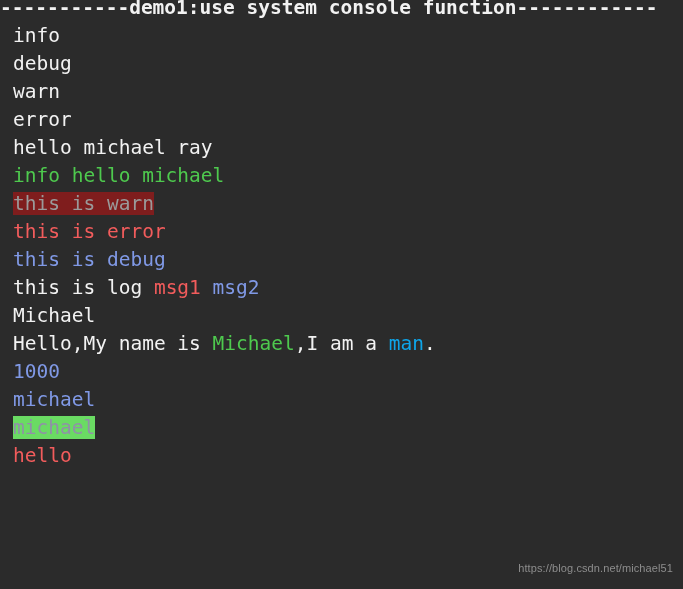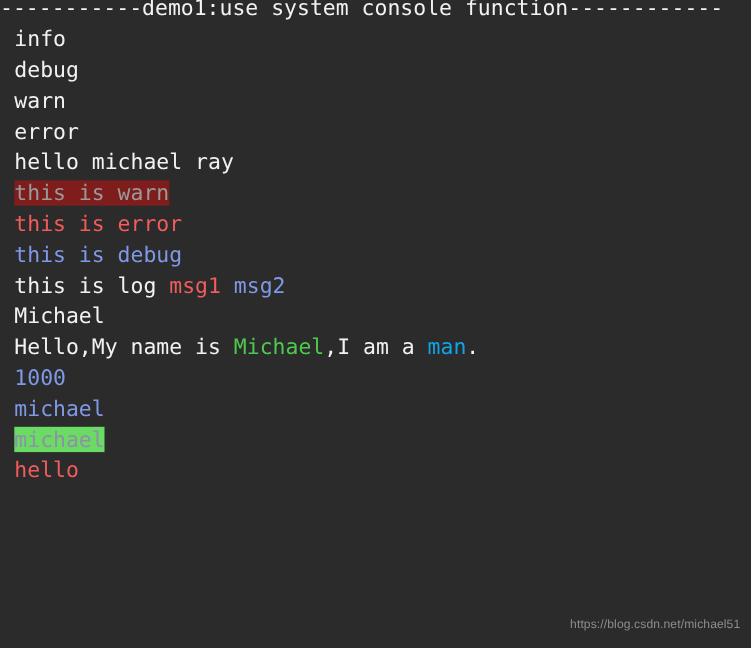--- a/index.html
+++ b/index.html
@@ -35,20 +35,21 @@
     color: #f2f2f2;
   }
   .line.body {
     padding-left: 13px;
   }
   
   #line-0 {
     height: 22px;
     line-height: 16px;
     overflow: hidden;
+    font-weight: bold;
   }
   .seg { white-space: pre; }
   .c-white   { color: #f2f2f2; }
   .c-green   { color: #4ec94e; }
   .c-red     { color: #f25c5c; }
   .c-blue    { color: #8099e6; }
   .c-olive   { color: #0ea5e9; }
   .bg-brown  { background: #7f1d1d; color: #9a9a9a; }
   .bg-green  { background: #6adb63; color: #9090a8; }
   .watermark {
@@ -65,20 +66,21 @@
 <body>
 
 <div id="console">
   <div id="lines-container">
       <div class="line header" id="line-0"><span class="seg c-white">-----------demo1:use system console function------------</span></div>
       <div class="line body" id="line-1"><span class="seg c-white">info</span></div>
       <div class="line body" id="line-2"><span class="seg c-white">debug</span></div>
       <div class="line body" id="line-3"><span class="seg c-white">warn</span></div>
       <div class="line body" id="line-4"><span class="seg c-white">error</span></div>
       <div class="line body" id="line-5"><span class="seg c-white">hello michael ray</span></div>
+      <div class="line body" id="line-7"><span class="seg c-green">info hello michael</span></div>
       <div class="line body" id="line-8"><span class="seg bg-brown">this is warn</span></div>
       <div class="line body" id="line-9"><span class="seg c-red">this is error</span></div>
       <div class="line body" id="line-10"><span class="seg c-blue">this is debug</span></div>
       <div class="line body" id="line-11"><span class="seg c-white">this is log </span><span class="seg c-red">msg1 </span><span class="seg c-blue">msg2</span></div>
       <div class="line body" id="line-14"><span class="seg c-white">Michael</span></div>
       <div class="line body" id="line-15"><span class="seg c-white">Hello,My name is </span><span class="seg c-green">Michael</span><span class="seg c-white">,I am a </span><span class="seg c-olive">man</span><span class="seg c-white">.</span></div>
       <div class="line body" id="line-16"><span class="seg c-blue">1000</span></div>
       <div class="line body" id="line-17"><span class="seg c-blue">michael</span></div>
       <div class="line body" id="line-18"><span class="seg bg-green">michael</span></div>
       <div class="line body" id="line-19"><span class="seg c-red">hello</span></div>

